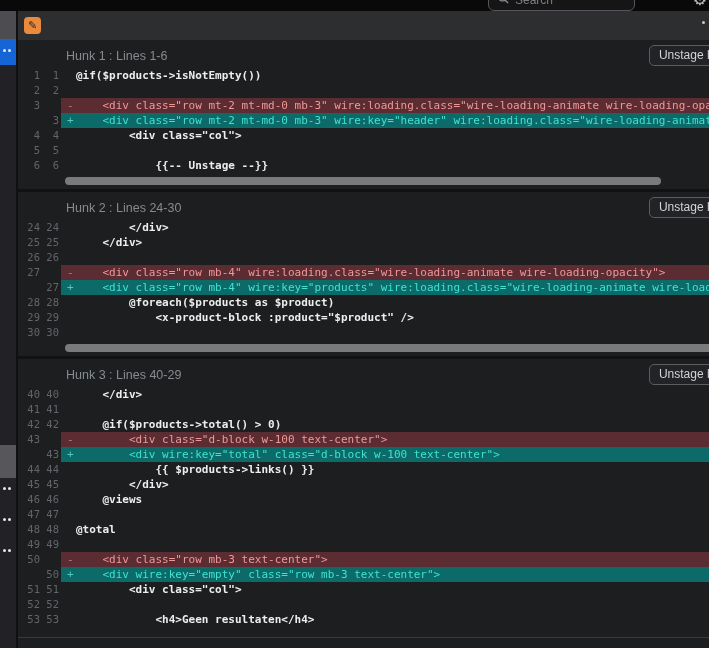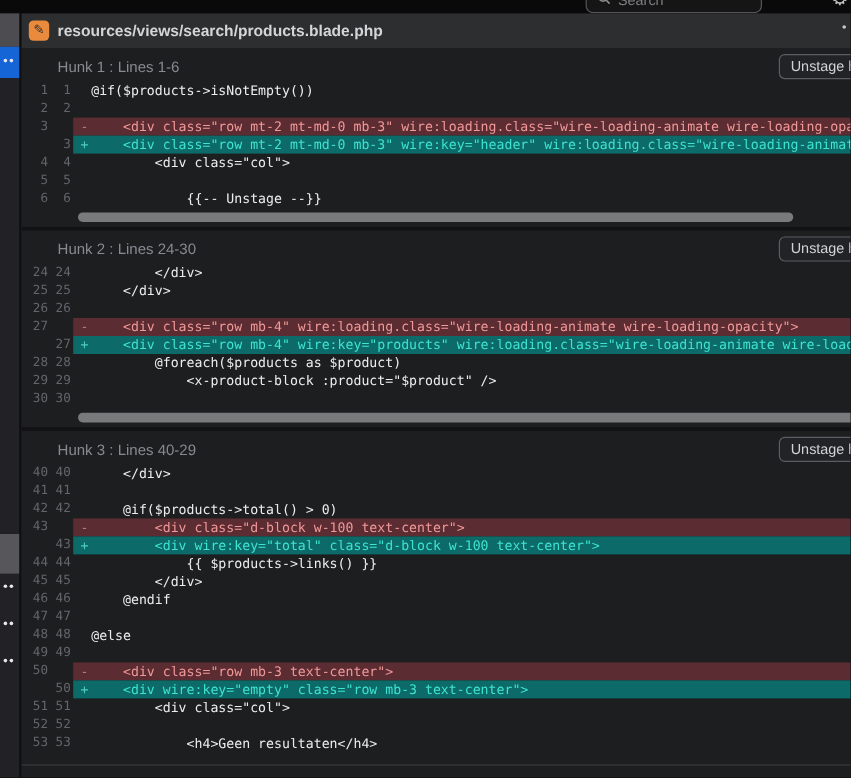--- a/index.html
+++ b/index.html
@@ -54,40 +54,40 @@
     margin-left:7px; color:#d5d5d7; font-size:13px; font-weight:bold;
     white-space:nowrap;
   }
   .header-dot {
     position:absolute; right:4px; top:10px; width:3px; height:3px;
     border-radius:50%; background:#c9c9cb;
   }
   
   .hunk { padding-top:4px; }
   .hunk-header {
-    position:relative; height:24px; display:flex; align-items:center; padding-left:30px;
+    position:relative; height:24px; display:flex; align-items:center; padding-left:48px;
   }
   .hunk-title { color:#868b90; font-size:12.5px; }
   .unstage-btn {
     position:absolute; right:-34px; top:1px;
     background:#222326; border:1px solid #5d5d61; border-radius:5px;
     color:#d3d3d4; font-size:12px; font-family:"Liberation Sans", sans-serif;
     padding:2px 9px 3px 9px; white-space:nowrap; cursor:pointer;
   }
   .rows { }
   .drow { display:flex; height:15px; line-height:15px; font-family:"DejaVu Sans Mono", monospace; }
   .num {
     flex:0 0 auto; color:#63656a; font-size:10.5px; text-align:right;
     -webkit-user-select:none; user-select:none;
   }
   .num.old { width:22px; }
   .num.new { width:21px; padding-right:2px; }
   .codecell {
     position:relative; flex:1; white-space:pre; overflow:hidden;
-    font-size:11px; color:#eceded; font-weight:normal; padding-left:15px;
+    font-size:11px; color:#eceded; font-weight:bold; padding-left:15px;
   }
   .marker {
     position:absolute; left:6px; top:0; font-weight:normal; display:none;
   }
   .drow.del .codecell { background:#5b2c31; color:#f19899; font-weight:normal; }
   .drow.add .codecell { background:#0c6a68; color:#3ee3d1; font-weight:normal; }
   .drow.del .marker { display:inline; color:#c2797d; }
   .drow.add .marker { display:inline; color:#4ecbbc; }
   .hscroll { position:relative; height:16px; }
   .hscroll .bar {
@@ -124,21 +124,20 @@
       </div>
       <div class="sb-row sb-gray2"></div>
       <span class="sb-dots d1"><i></i><i></i></span>
       <span class="sb-dots d2"><i></i><i></i></span>
       <span class="sb-dots d3"><i></i><i></i></span>
     </div>
 
     <div class="main">
       <div class="file-header">
         <span class="file-icon">✎</span>
-        <span class="file-path">resources/views/search/products.blade.php</span>
         <span class="header-dot"></span>
       </div>
       <div id="hunks">
   <section class="hunk">
     <div class="hunk-header">
       <span class="hunk-title">Hunk 1 : Lines 1-6</span>
       <button class="unstage-btn">Unstage hunk</button>
     </div>
     <div class="rows">
   <div class="drow ctx">
@@ -293,33 +292,33 @@
 
   <div class="drow ctx">
     <span class="num old">45</span>
     <span class="num new">45</span>
     <span class="codecell"><span class="txt">        &lt;/div&gt;</span></span>
   </div>
 
   <div class="drow ctx">
     <span class="num old">46</span>
     <span class="num new">46</span>
-    <span class="codecell"><span class="txt">    @endif</span></span>
+    <span class="codecell"><span class="txt">    @views</span></span>
   </div>
 
   <div class="drow ctx">
     <span class="num old">47</span>
     <span class="num new">47</span>
     <span class="codecell"><span class="txt"></span></span>
   </div>
 
   <div class="drow ctx">
     <span class="num old">48</span>
     <span class="num new">48</span>
-    <span class="codecell"><span class="txt">@else</span></span>
+    <span class="codecell"><span class="txt">@total</span></span>
   </div>
 
   <div class="drow ctx">
     <span class="num old">49</span>
     <span class="num new">49</span>
     <span class="codecell"><span class="txt"></span></span>
   </div>
 
   <div class="drow del">
     <span class="num old">50</span>

